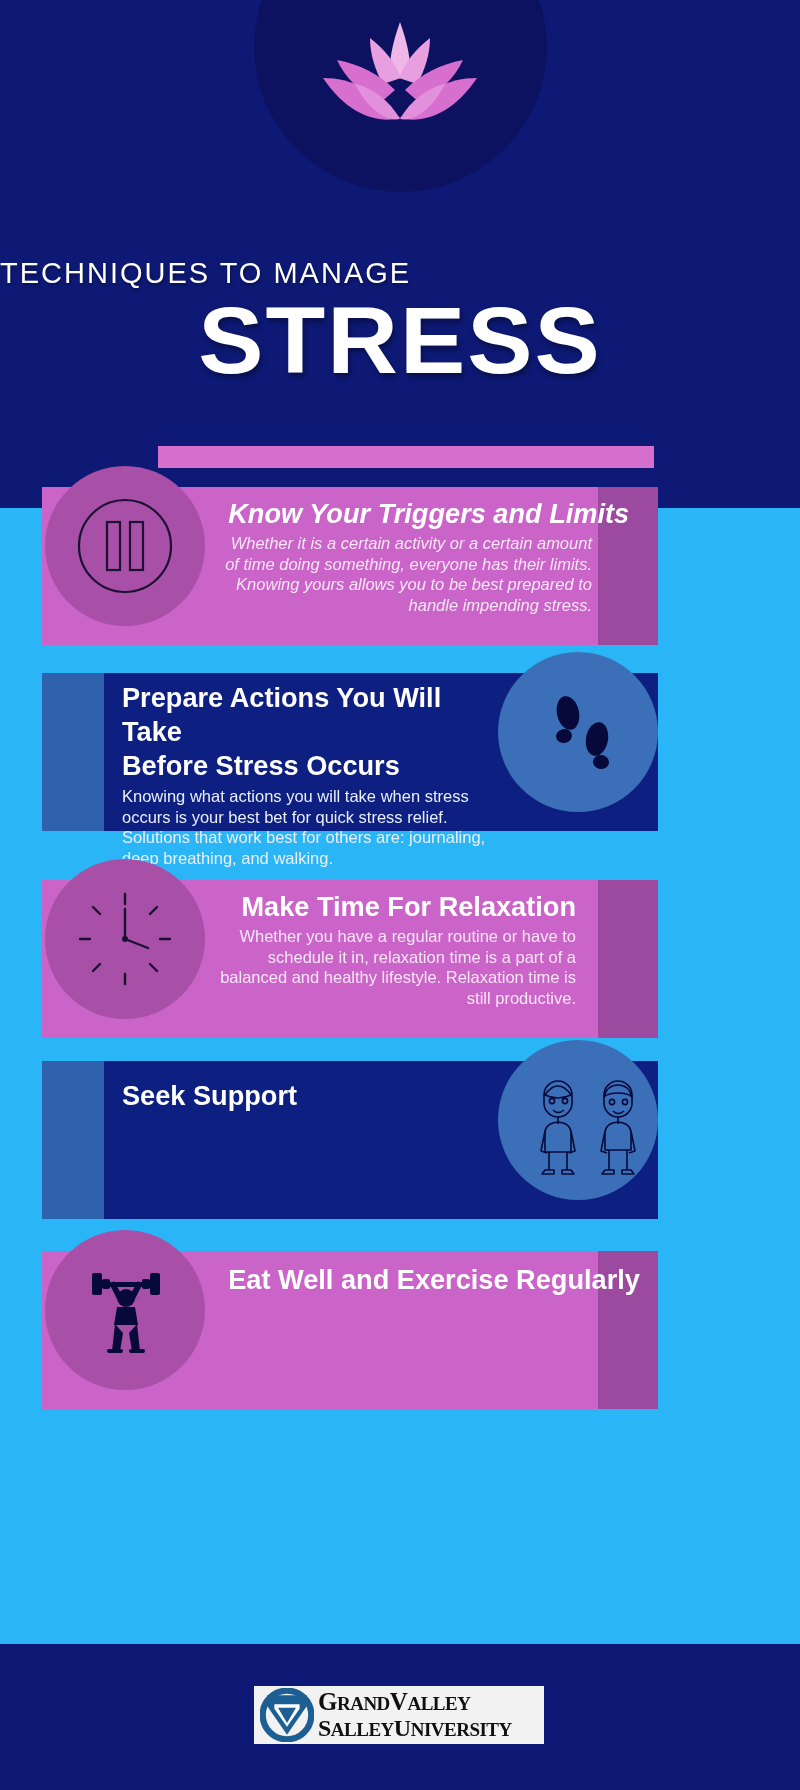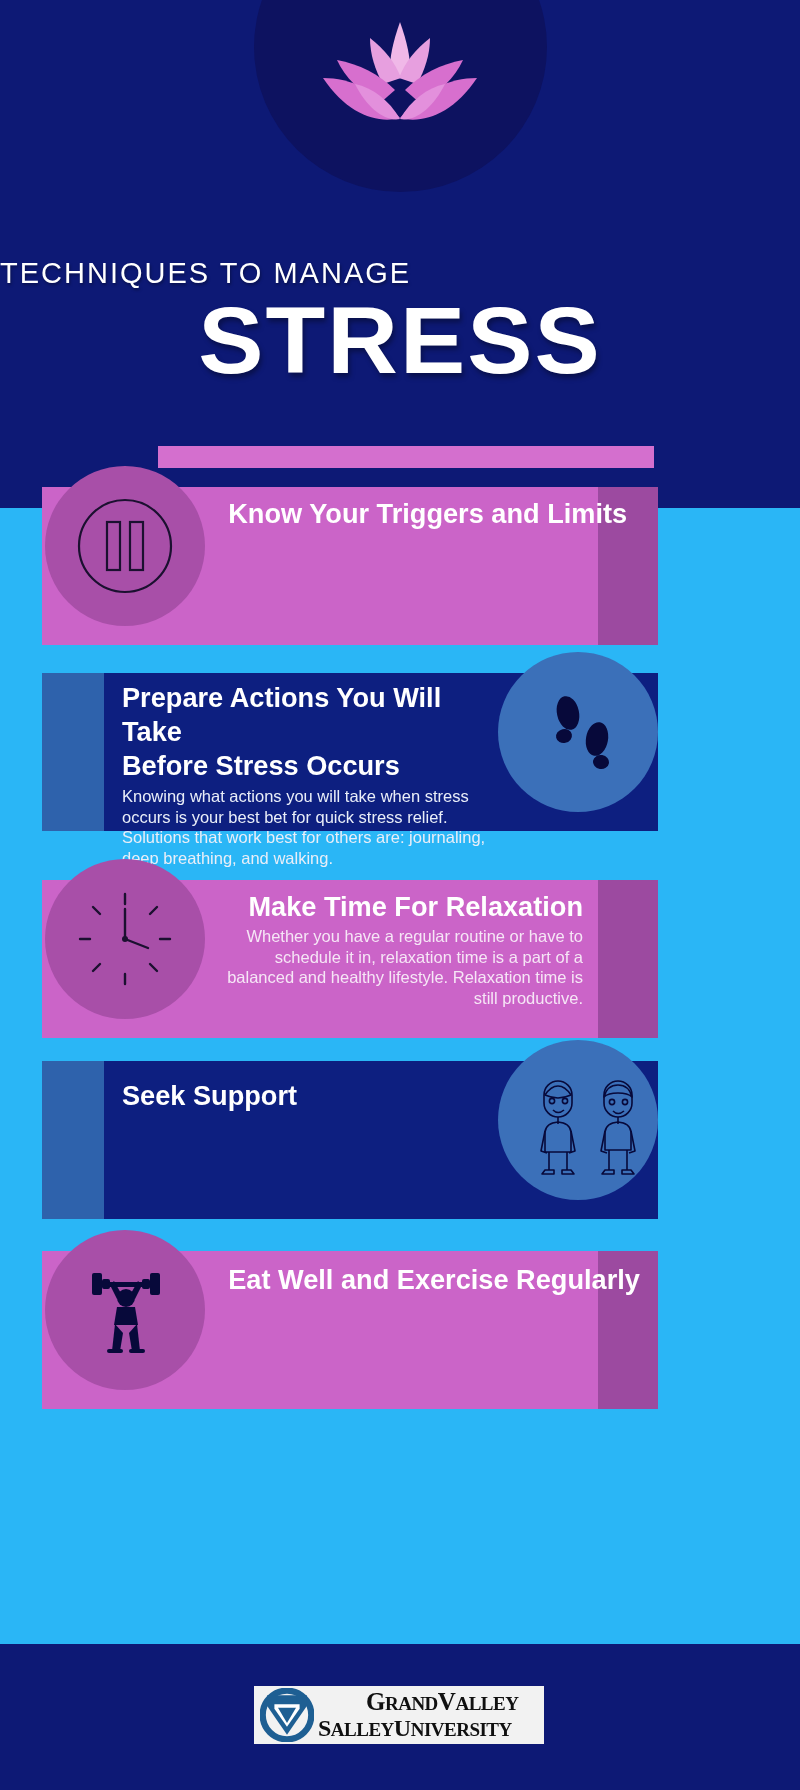--- a/index.html
+++ b/index.html
@@ -117,21 +117,21 @@
     display:flex; align-items:center;
     padding-left:6px;
   }
   .logo-mark { width:54px; height:54px; flex:0 0 54px; }
   .logo-words {
     margin-left:4px;
     font-family:"Liberation Serif", serif;
     color:#101010;
     line-height:25px;
   }
-  .logo-line1 { font-size:25px; font-weight:bold; letter-spacing:-0.5px;margin-left:48px; }
+  .logo-line1 { font-size:25px; font-weight:bold; letter-spacing:-0.5px; }
   .logo-line2 { font-size:24px; font-weight:bold; letter-spacing:-0.5px; }
   .logo-line1 .sm, .logo-line2 .sm { font-size:19px; }
 </style>
 </head>
 <body>
 
 <div class="header">
   <div class="header-ellipse"></div>
 
   <svg class="lotus" viewBox="0 0 170 115">
@@ -146,31 +146,32 @@
     <path d="M130 66 C118 90 100 104 85 101 C96 82 112 70 130 66 Z" fill="#e390dc"></path>
   </svg>
 
   <div class="title-small">TECHNIQUES TO MANAGE</div>
   <div class="title-big">STRESS</div>
   <div class="title-rule"></div>
 </div>
 
 <div class="body-bg">
 
-  <div class="card pink" style="left:42px; top:-21px; width:616px; height:158px;">
+  <div class="card pink" style="left:42px; top:-21px; width:616px; height:158px;font-style:italic;">
     <div class="card-bar bar-main" style="left:0px;   width:556px;"></div>
     <div class="card-bar bar-accent" style="left:556px; width:60px;"></div>
     <div class="circle pink" style="left:3px; top:-21px; width:160px; height:160px;"></div>
     <svg style="position:absolute; left:33px; top:9px; width:100px; height:100px;" viewBox="0 0 100 100">
       <circle cx="50" cy="50" r="46" fill="none" stroke="#1b1030" stroke-width="2.2"></circle>
       <rect x="32" y="26" width="13" height="48" fill="none" stroke="#1b1030" stroke-width="2.2"></rect>
       <rect x="55" y="26" width="13" height="48" fill="none" stroke="#1b1030" stroke-width="2.2"></rect>
     </svg>
     <div class="card-text" style="left:175px; top:10px; width:375px;">
       <div class="card-title">Know Your Triggers and Limits</div>
+      <div class="card-body">Whether it is a certain activity or a certain amount of time doing something, everyone has their limits. Knowing yours allows you to be best prepared to handle impending stress.</div>
     </div>
   </div>
 
   <div class="card navy" style="left:42px; top:165px; width:616px; height:158px;">
     <div class="card-bar bar-accent" style="left:0px;  width:62px;"></div>
     <div class="card-bar bar-main" style="left:62px; width:554px;"></div>
     <div class="circle navy" style="left:456px; top:-21px; width:160px; height:160px;"></div>
     <svg style="position:absolute; left:508px; top:18px; width:66px; height:92px;" viewBox="0 0 66 92">
       <ellipse cx="18" cy="22" rx="11" ry="17" fill="#07093a" transform="rotate(-12 18 22)"></ellipse>
       <ellipse cx="14" cy="45" rx="8" ry="7" fill="#07093a" transform="rotate(-12 14 45)"></ellipse>
@@ -198,21 +199,21 @@
         <line x1="90" y1="55" x2="100" y2="55"></line>
         <line x1="23" y1="23" x2="30" y2="30"></line>
         <line x1="80" y1="80" x2="87" y2="87"></line>
         <line x1="87" y1="23" x2="80" y2="30"></line>
         <line x1="30" y1="80" x2="23" y2="87"></line>
         <line x1="55" y1="55" x2="55" y2="25"></line>
         <line x1="55" y1="55" x2="78" y2="64"></line>
       </g>
       <circle cx="55" cy="55" r="3" fill="#1b1030"></circle>
     </svg>
-    <div class="card-text" style="left:166px; top:10px; width:375px;">
+    <div class="card-text" style="left:159px; top:10px; width:375px;">
       <div class="card-title">Make Time For Relaxation</div>
       <div class="card-body">Whether you have a regular routine or have to schedule it in, relaxation time is a part of a balanced and healthy lifestyle. Relaxation time is still productive.</div>
     </div>
   </div>
 
   <div class="card navy" style="left:42px; top:553px; width:616px; height:158px;">
     <div class="card-bar bar-accent" style="left:0px;  width:62px;"></div>
     <div class="card-bar bar-main" style="left:62px; width:554px;"></div>
     <div class="circle navy" style="left:456px; top:-21px; width:160px; height:160px;"></div>
     <svg style="position:absolute; left:490px; top:14px; width:120px; height:104px;" viewBox="0 0 120 104">

